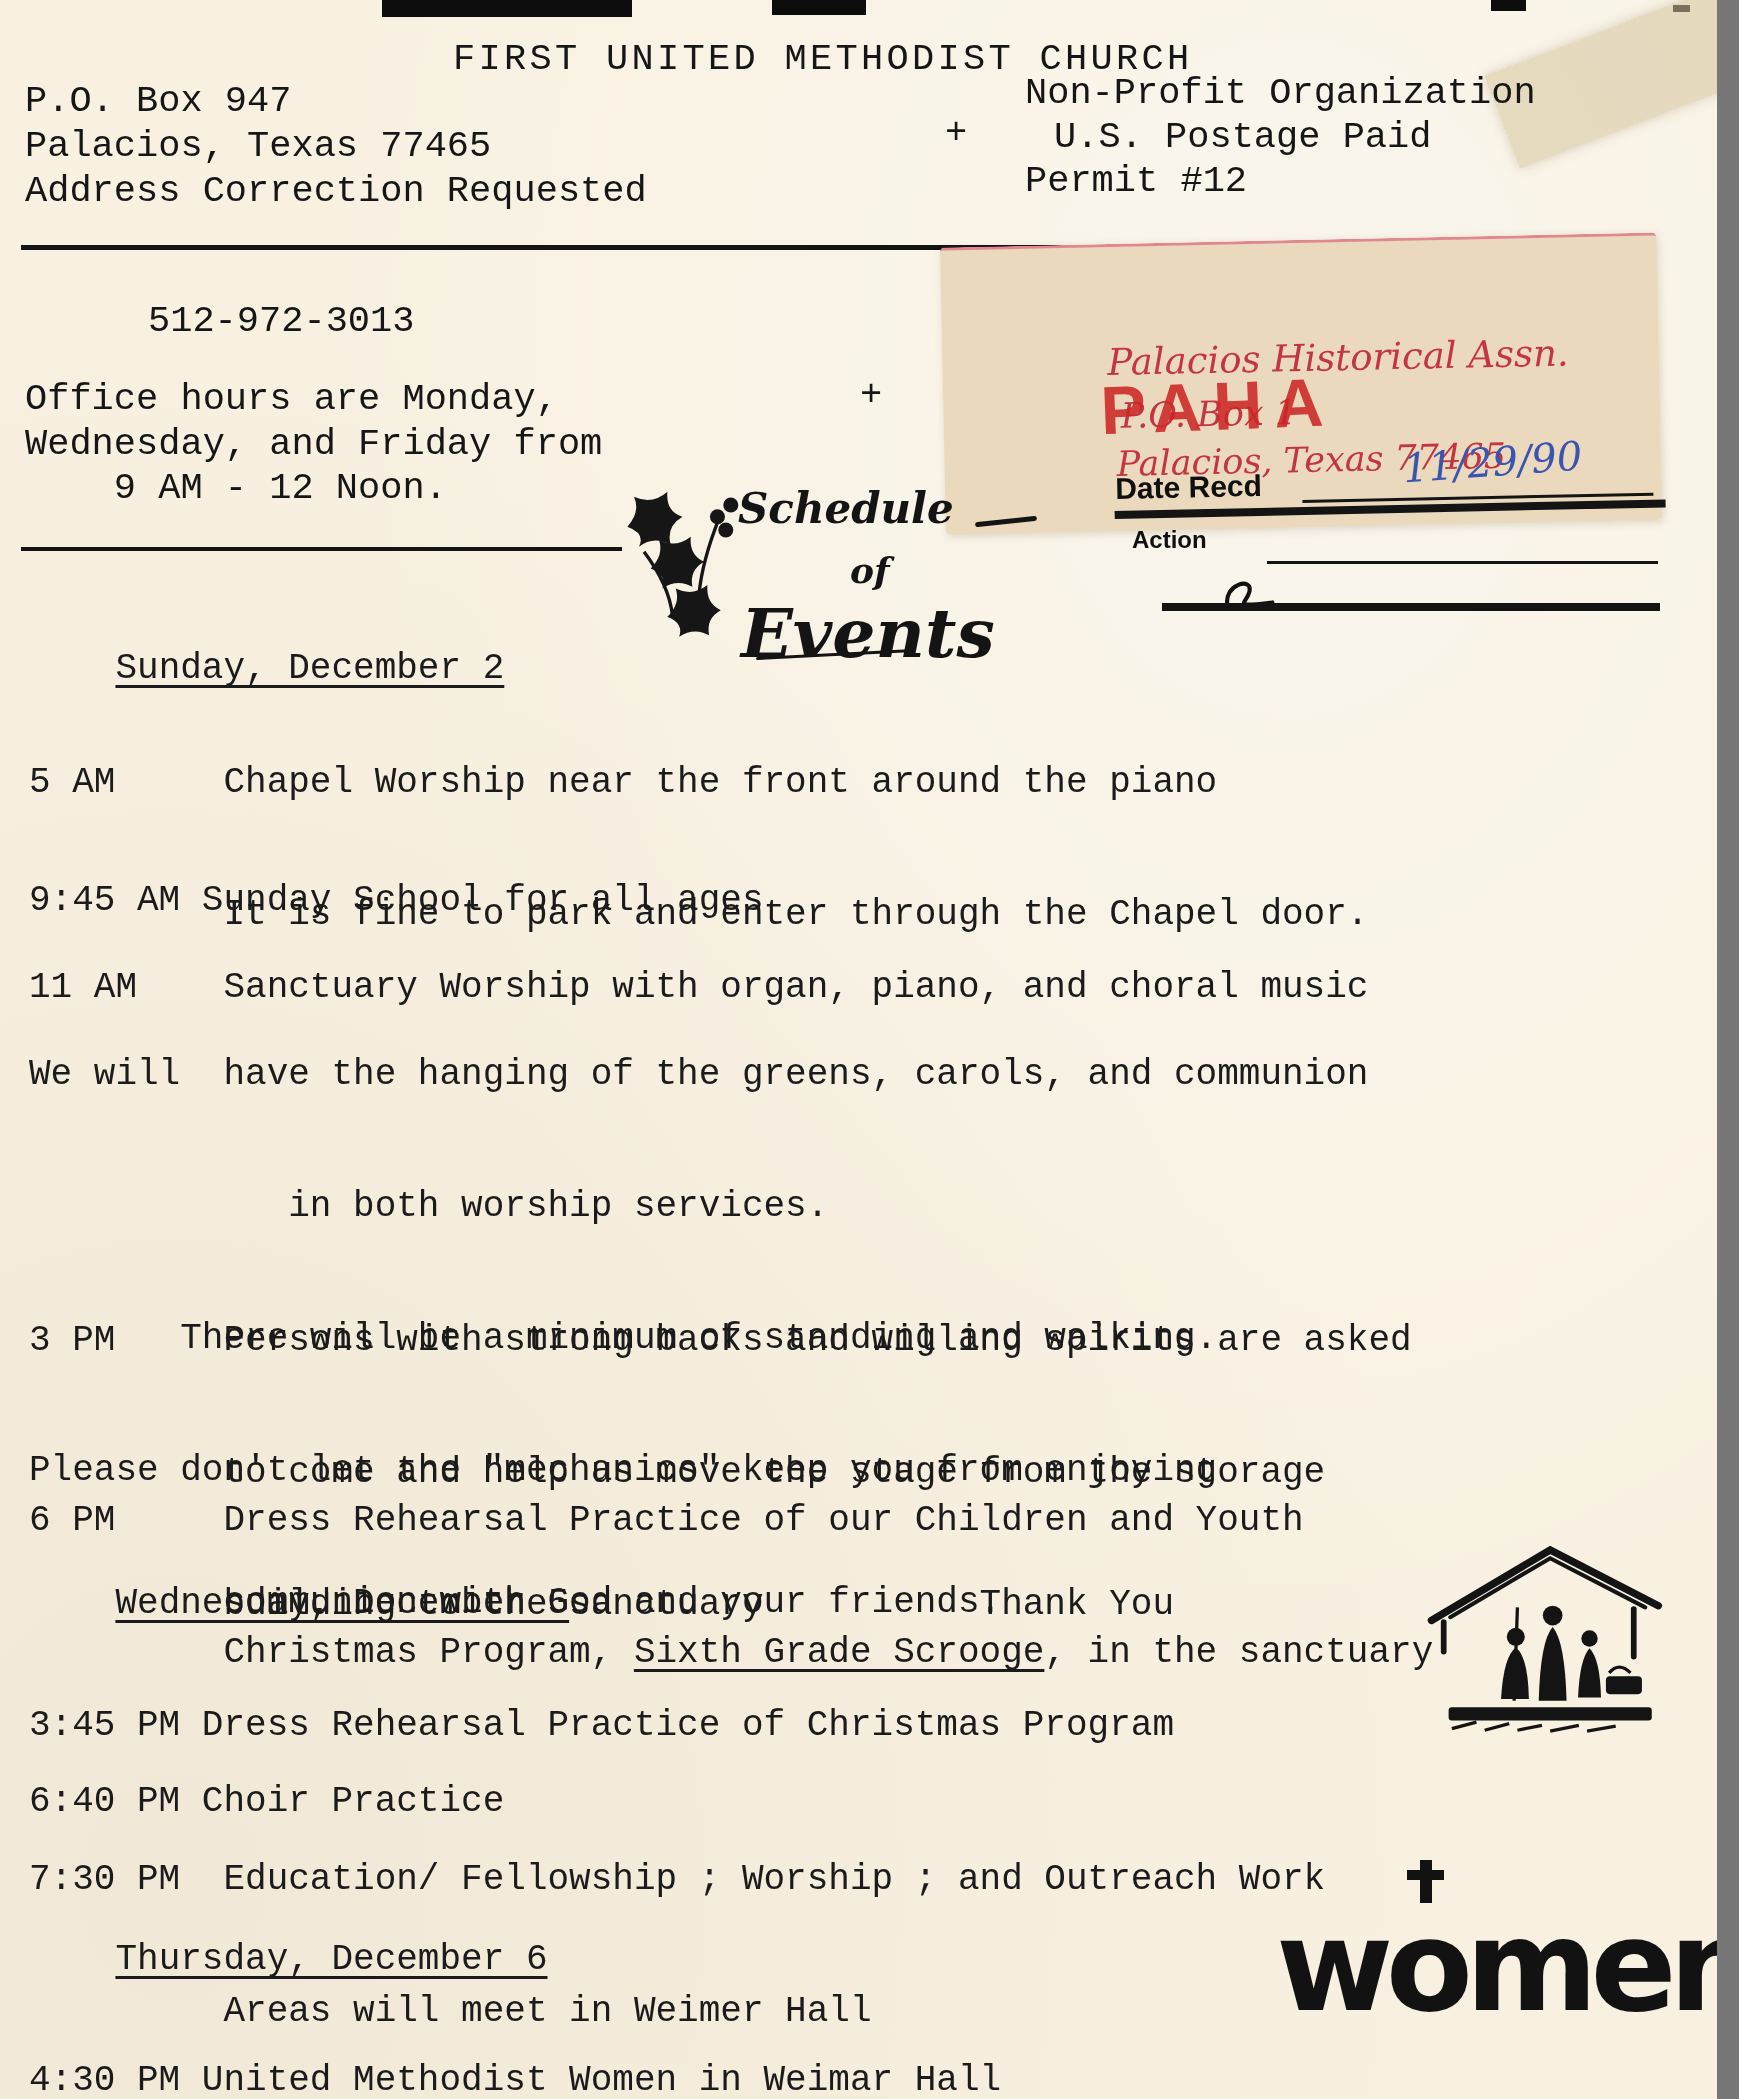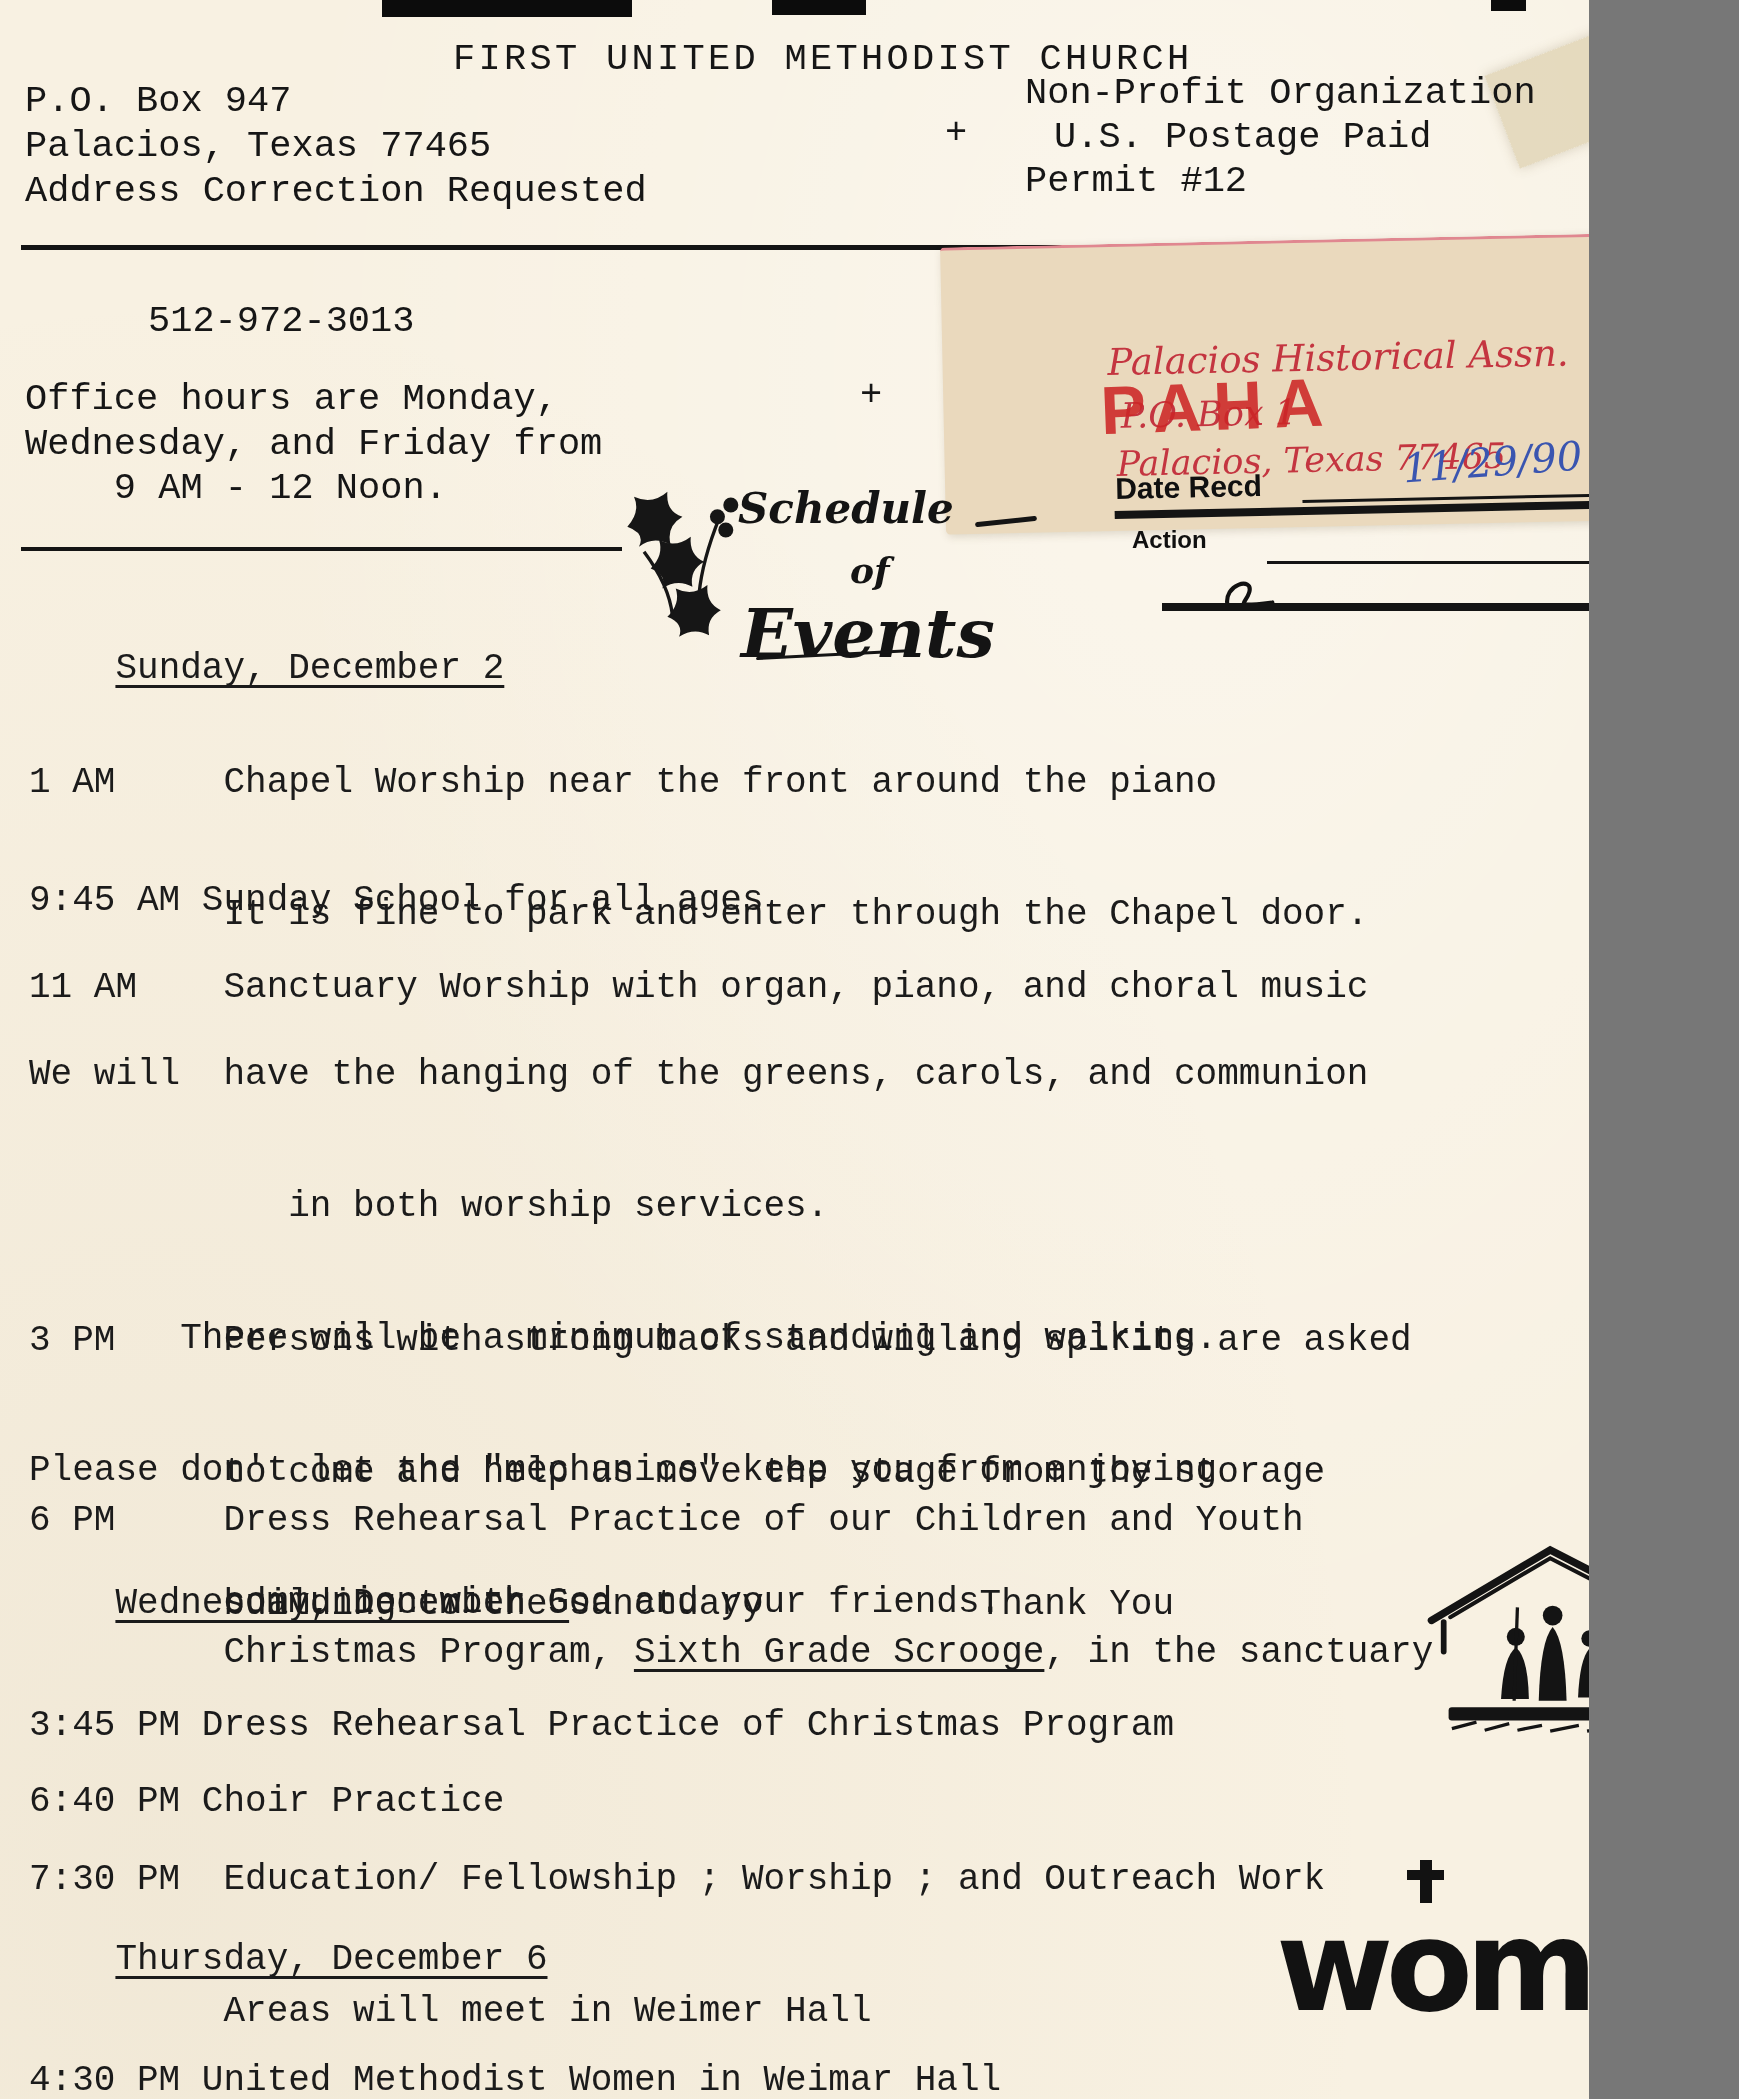--- a/index.html
+++ b/index.html
@@ -1,17 +1,17 @@
 <!DOCTYPE html>
 <html style="font-size:13.4px"><head>
 <meta charset="utf-8">
 <style>
   html,body { margin:0; padding:0; background:#777; }
   .page {
-    position:relative; width:1589px; height:2100px; overflow:hidden;
+    position:relative; width:1717px; height:2100px; overflow:hidden;
     background:
       radial-gradient(ellipse at 75% 18%, rgba(255,255,255,0.35), rgba(255,255,255,0) 55%),
       radial-gradient(ellipse at 10% 90%, rgba(190,170,130,0.12), rgba(190,170,130,0) 60%),
       #f8f1e2;
     color:#181818;
     font-family:"Liberation Mono", monospace;
   }
   .abs { position:absolute; }
   .tw  { position:absolute; left:29px; font:36px/44px "Liberation Mono", monospace; white-space:pre; color:#1b1b1b; }
   .ln  { white-space:pre; }
@@ -119,21 +119,21 @@
   <div class="ornate" style="left:741px; top:593px; font-size:68px;">Events</div>
   <div class="flourish" style="left:756px; top:653px; width:159px; height:3.3px; transform:rotate(-3deg);"></div>
 
   <div class="rule" style="left:21px; top:547px; width:601px; height:4.2px;"></div>
 
   <div class="tw" style="top:603px;">
     <span class="hu">Sunday, December 2</span>
   </div>
 
   <div class="tw" style="top:673px;">
-    <div class="ln">1 AM     Chapel Worship near the front around the piano</div>
+    <div class="ln">5 AM     Chapel Worship near the front around the piano</div>
     <div class="ln">         It is fine to park and enter through the Chapel door.</div>
   </div>
 
   <div class="tw" style="top:791px;">
     <div class="ln">9:45 AM Sunday School for all ages</div>
   </div>
 
   <div class="tw" style="top:878px;">
     <div class="ln">11 AM    Sanctuary Worship with organ, piano, and choral music</div>
   </div>

